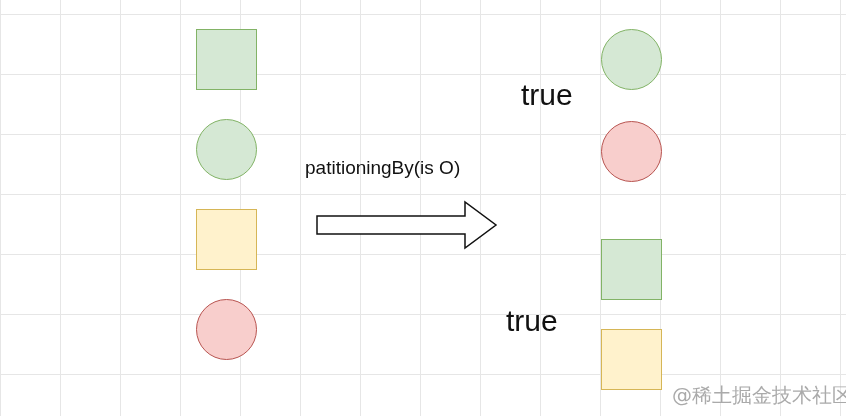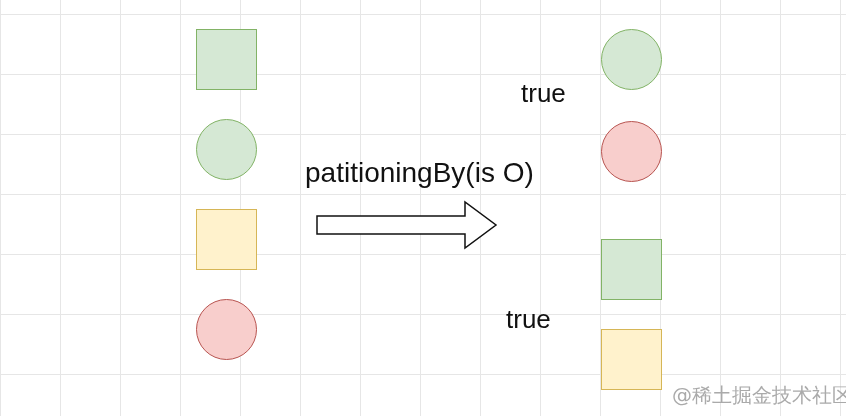--- a/index.html
+++ b/index.html
@@ -13,22 +13,22 @@
       background-position: 0px 14px;
       font-family: "Liberation Sans", sans-serif;
     }
     .shape { position: absolute; box-sizing: border-box; }
     .square { width: 61px; height: 61px; }
     .circle { width: 61px; height: 61px; border-radius: 50%; }
     .green { background: #d5e8d4; border: 1.5px solid #82b366; }
     .yellow { background: #fff2cc; border: 1.5px solid #d6b656; }
     .red { background: #f8cecc; border: 1.5px solid #b85450; }
     .label { position: absolute; color: #111; white-space: nowrap; }
-    .op-label { font-size: 28px; }
-    .bool-label { font-size: 26px; }
+    .op-label { font-size: 19px; }
+    .bool-label { font-size: 30px; }
     .watermark { position: absolute; color: #aaaaaa; font-size: 20px; font-family: "DejaVu Sans", sans-serif; white-space: nowrap; }
     svg.arrow { position: absolute; }
   </style>
 </head>
 <body>
 
 <div class="shape square green" style="left:196px; top:29px;"></div>
 <div class="shape circle green" style="left:196px; top:119px;"></div>
 <div class="shape square yellow" style="left:196px; top:209px;"></div>
 <div class="shape circle red" style="left:196px; top:299px;"></div>

